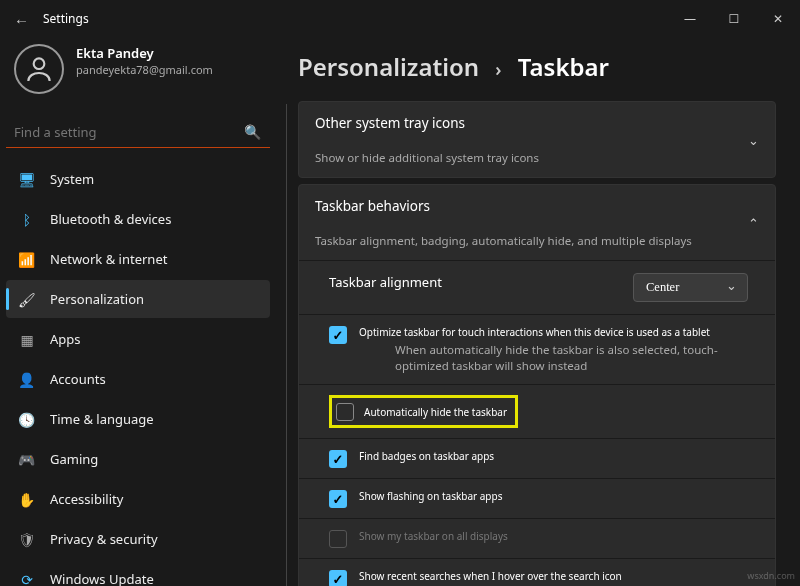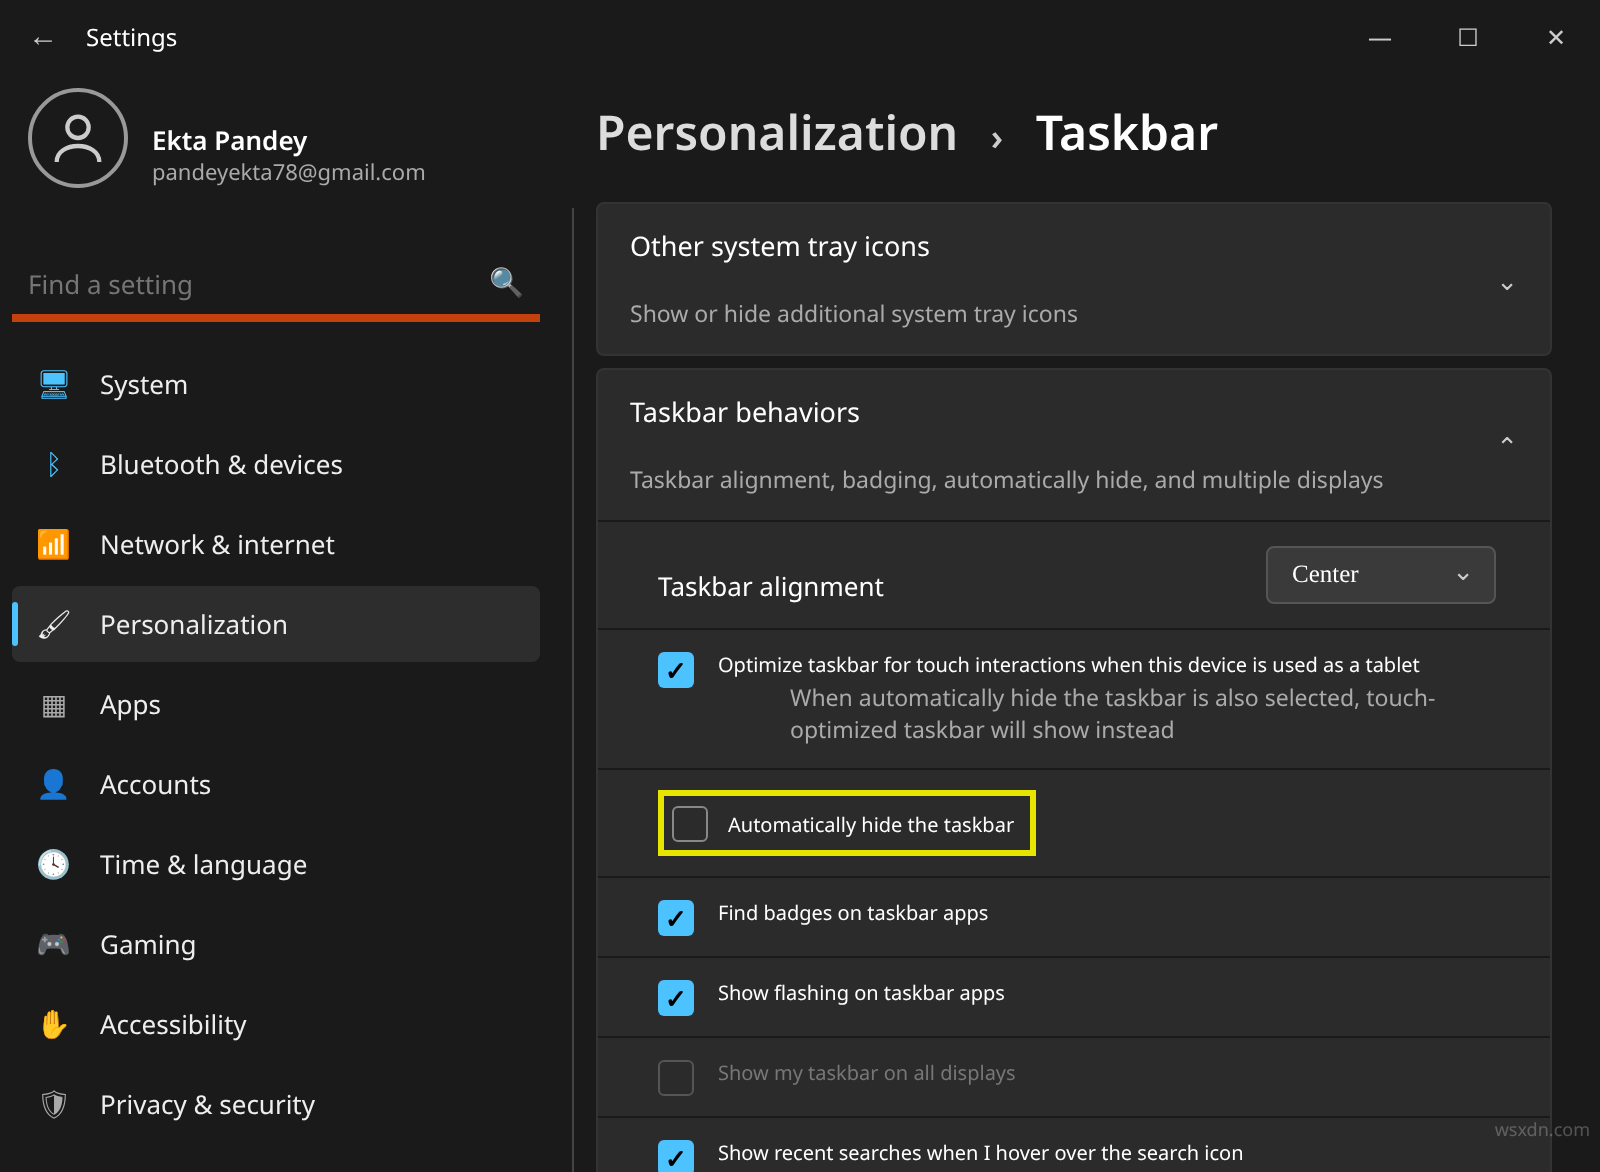--- a/index.html
+++ b/index.html
@@ -7,27 +7,27 @@
     
     .titlebar { height: 36px; display: flex; align-items: center; padding-left: 14px; color: #fff; font-size: 12px; }
     .titlebar .back-arrow { margin-right: 14px; font-size: 15px; color: #ccc; }
     .titlebar .title { flex: 1; }
     .winctl { display: flex; }
     .winctl span { width: 44px; height: 36px; display: flex; align-items: center; justify-content: center; font-size: 12px; color: #ccc; }
     
     .shell { display: flex; height: 550px; }
     
     .sidebar { width: 276px; background: #1a1a1a; display: flex; flex-direction: column; }
-    .profile { display: flex; align-items: flex-end; gap: 12px; padding: 8px 14px 18px 14px; }
+    .profile { display: flex; align-items: flex-start; gap: 12px; padding: 8px 14px 18px 14px; }
     .avatar { width: 50px; height: 50px; border-radius: 50%; border: 2px solid #999; display: flex; align-items: center; justify-content: center; }
     .avatar svg { width: 32px; height: 32px; }
     .profile-text .name { font-size: 13px; font-weight: 600; }
     .profile-text .email { font-size: 11px; color: #aaa; }
     
-    .search { margin: 14px 6px 12px 6px; border-bottom: 4px solid #c2410c; display: flex; align-items: center; padding: 6px 8px; }
+    .search { margin: 4px 6px 12px 6px; border-bottom: 1px solid #c2410c; display: flex; align-items: center; padding: 6px 8px; }
     .search input { flex: 1; background: transparent; border: none; outline: none; color: #ccc; font-size: 13px; }
     .search .sicon { color: #ccc; font-size: 14px; }
     
     .navlist { display: flex; flex-direction: column; gap: 2px; padding: 0 6px; }
     .navitem { display: flex; align-items: center; gap: 14px; padding: 10px 12px; border-radius: 4px; font-size: 13px; color: #eee; cursor: pointer; }
     .navitem.active { background: #2d2d2d; position: relative; }
     .navitem.active::before { content: ""; position: absolute; left: 0; top: 8px; bottom: 8px; width: 3px; background: #4cc2ff; border-radius: 2px; }
     .navicon { width: 18px; height: 18px; display: inline-flex; align-items: center; justify-content: center; font-size: 14px; }
     .navicon.blue { color: #4cc2ff; }
     .navicon.gray { color: #aaa; }
@@ -40,39 +40,39 @@
     .breadcrumb .chev { margin: 0 10px; font-size: 18px; color: #ccc; }
     
     .card { background: #2b2b2b; border: 1px solid #333; border-radius: 4px; margin-bottom: 6px; }
     .card-header { display: flex; align-items: center; padding: 12px 16px; cursor: pointer; }
     .card-header .text { flex: 1; }
     .card-header .ttl { font-size: 13.5px; color: #fff; }
     .card-header .sub { font-size: 11.5px; color: #aaa; margin-top: 18px; }
     .card-header .chevron { color: #ccc; font-size: 13px; }
     
     .panel { border-top: 1px solid #1a1a1a; }
-    .row { display: flex; align-items: flex-end; padding: 12px 27px 12px 30px; border-bottom: 1px solid #1a1a1a; }
+    .row { display: flex; align-items: flex-start; padding: 12px 27px 12px 30px; border-bottom: 1px solid #1a1a1a; }
     .row:last-child { border-bottom:none; }
     .row .label { flex: 1; font-size: 13px; color: #fff; }
     .dropdown { background: #3a3a3a; border: 1px solid #555; border-radius: 4px; padding: 6px 28px 6px 12px; font-size: 12.5px; color: #fff; position: relative; min-width: 115px; font-family: Liberation Serif, serif; }
     .dropdown::after { content: "⌄"; position: absolute; right: 10px; top: 4px; font-size: 13px; color: #ccc; }
     
     .check-row { display: flex; align-items: flex-start; gap: 12px; padding: 10px 16px 10px 30px; border-bottom: 1px solid #1a1a1a; }
     .check-row:last-child { border-bottom: none; }
     .checkbox { width: 18px; height: 18px; border-radius: 3px; display: flex; align-items: center; justify-content: center; font-size: 13px; flex-shrink: 0; margin-top: 1px; }
     .checkbox.checked { background: #4cc2ff; color: #000; font-weight: bold; }
     .checkbox.unchecked { border: 1.5px solid #888; }
     .checkbox.disabled { border: 1.5px solid #555; }
     .check-text .lbl { font-size: 10px; color: #fff; }
     .check-text .lbl.disabled { color: #777; }
     .check-text .desc { font-size: 11.5px; color: #aaa; margin-top: 3px; line-height: 1.4; margin-left: 36px; }
     
     .highlight { border: 3px solid #e5e500; padding: 4px 8px 4px 4px; display: inline-flex; align-items: center; gap: 10px; justify-content: space-between; }
     
-    .watermark { position: absolute; right: 5px; bottom: 15px; font-size: 9px; color: rgba(255,255,255,0.25); }
+    .watermark { position: absolute; right: 5px; bottom: 4px; font-size: 9px; color: rgba(255,255,255,0.25); }
   </style>
 </head>
 <body>
 
 <div class="titlebar">
   <span class="back-arrow">←</span>
   <span class="title">Settings</span>
   <div class="winctl">
     <span>—</span>
     <span>☐</span>

